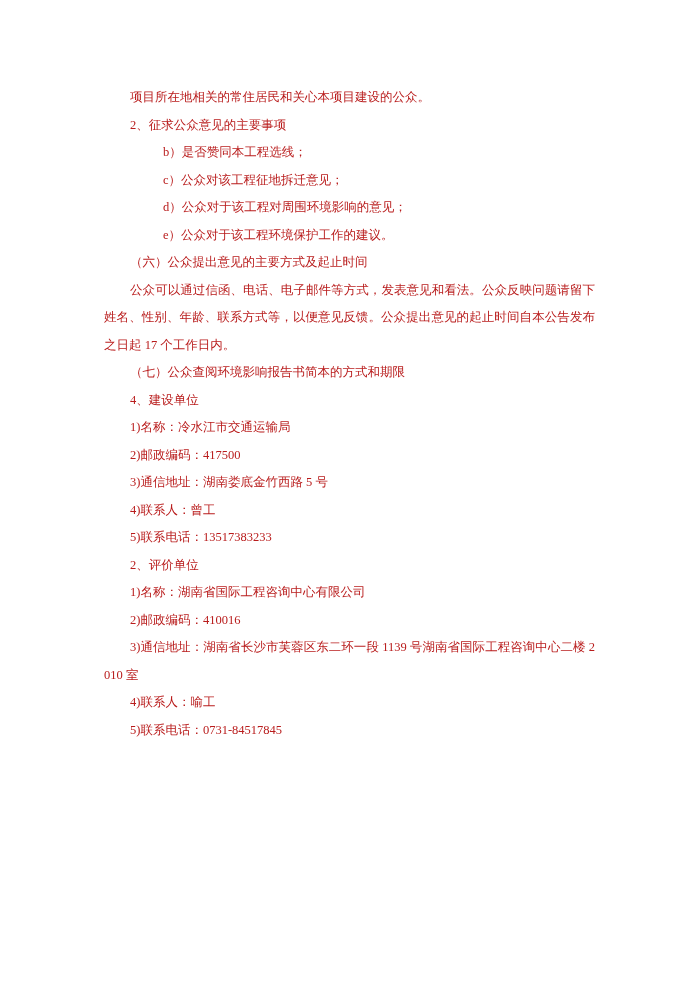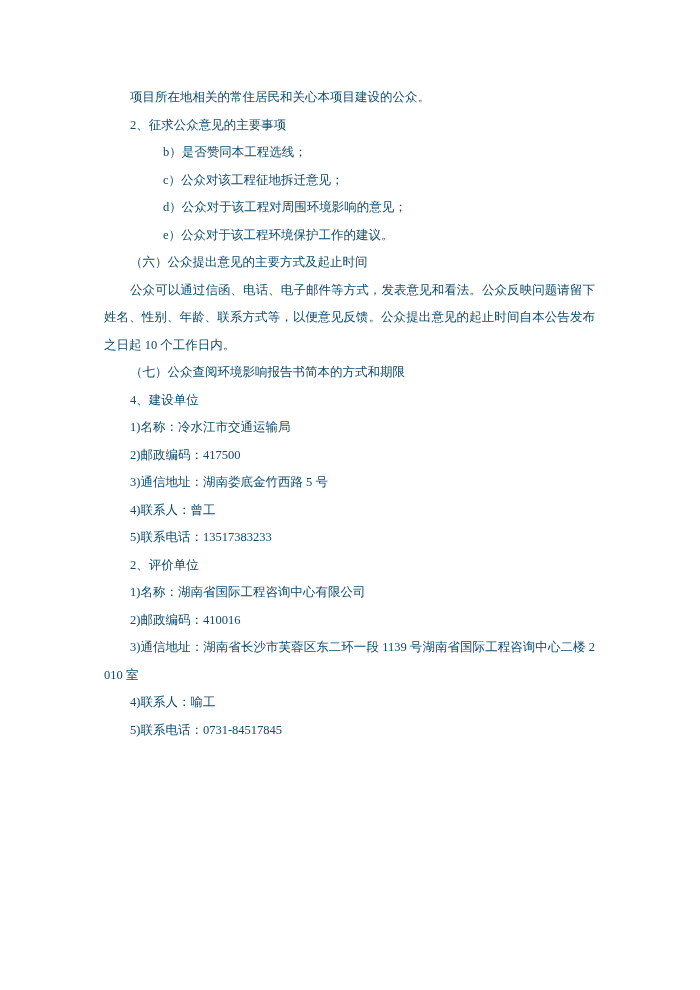--- a/index.html
+++ b/index.html
@@ -19,21 +19,21 @@
     width: 700px;
     height: 990px;
     background: #ffffff;
     overflow: hidden;
   }
   .content {
     position: absolute;
     left: 104px;
     top: 84px;
     width: 491px;
-    color: #0c4a6e;
+    color: #b91c1c;
     font-size: 12.5px;
     line-height: 27.5px;
     text-align: justify;
     word-break: break-all;
   }
   .content p {
     margin: 0;
     padding: 0;
   }
   
@@ -46,21 +46,21 @@
 
 <div class="page">
   <div class="content">
     <p class="pi">项目所在地相关的常住居民和关心本项目建设的公众。</p>
     <p class="pi">2、征求公众意见的主要事项</p>
     <p class="pl">b）是否赞同本工程选线；</p>
     <p class="pl">c）公众对该工程征地拆迁意见；</p>
     <p class="pl">d）公众对于该工程对周围环境影响的意见；</p>
     <p class="pl">e）公众对于该工程环境保护工作的建议。</p>
     <p class="pi">（六）公众提出意见的主要方式及起止时间</p>
-    <p class="pi">公众可以通过信函、电话、电子邮件等方式，发表意见和看法。公众反映问题请留下姓名、性别、年龄、联系方式等，以便意见反馈。公众提出意见的起止时间自本公告发布之日起 10 个工作日内。</p>
+    <p class="pi">公众可以通过信函、电话、电子邮件等方式，发表意见和看法。公众反映问题请留下姓名、性别、年龄、联系方式等，以便意见反馈。公众提出意见的起止时间自本公告发布之日起 17 个工作日内。</p>
     <p class="pi">（七）公众查阅环境影响报告书简本的方式和期限</p>
     <p class="pi">4、建设单位</p>
     <p class="pi">1)名称：冷水江市交通运输局</p>
     <p class="pi">2)邮政编码：417500</p>
     <p class="pi">3)通信地址：湖南娄底金竹西路 5 号</p>
     <p class="pi">4)联系人：曾工</p>
     <p class="pi">5)联系电话：13517383233</p>
     <p class="pi">2、评价单位</p>
     <p class="pi">1)名称：湖南省国际工程咨询中心有限公司</p>
     <p class="pi">2)邮政编码：410016</p>

